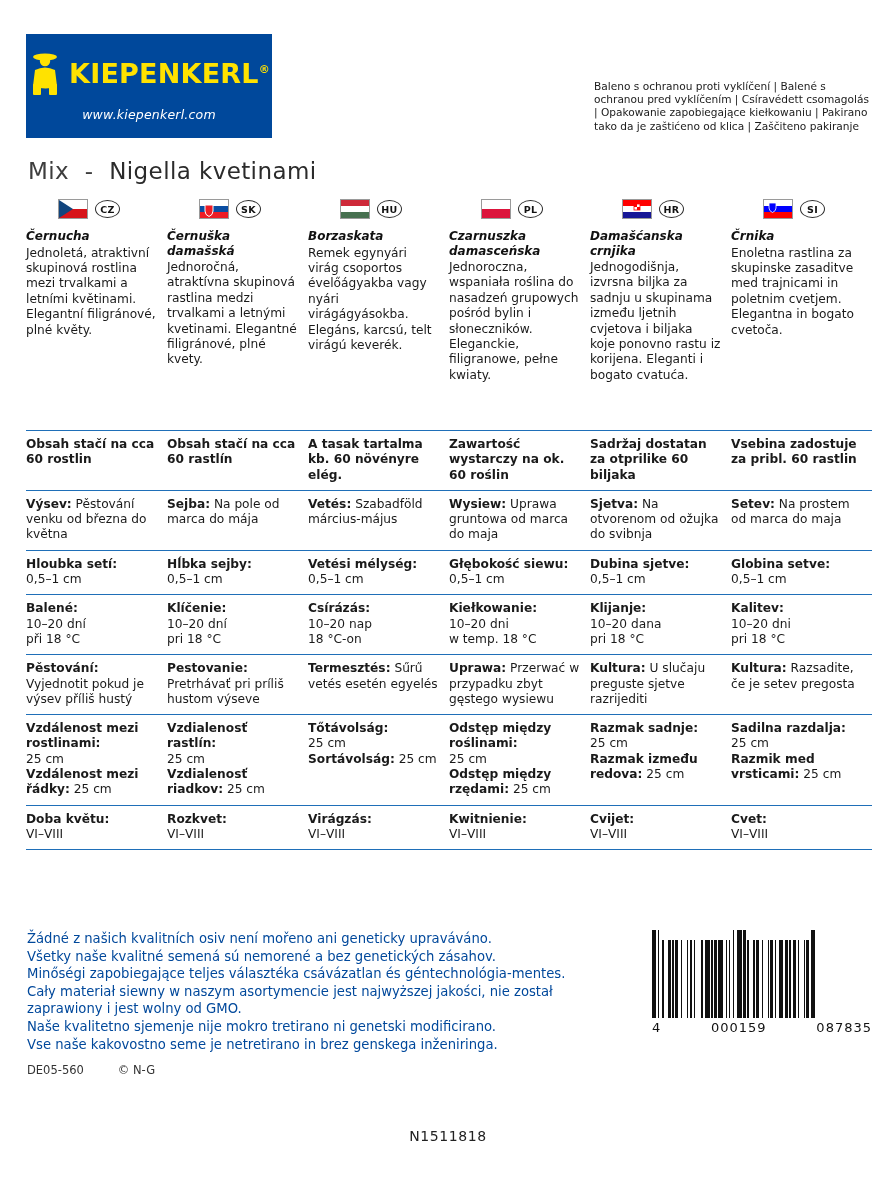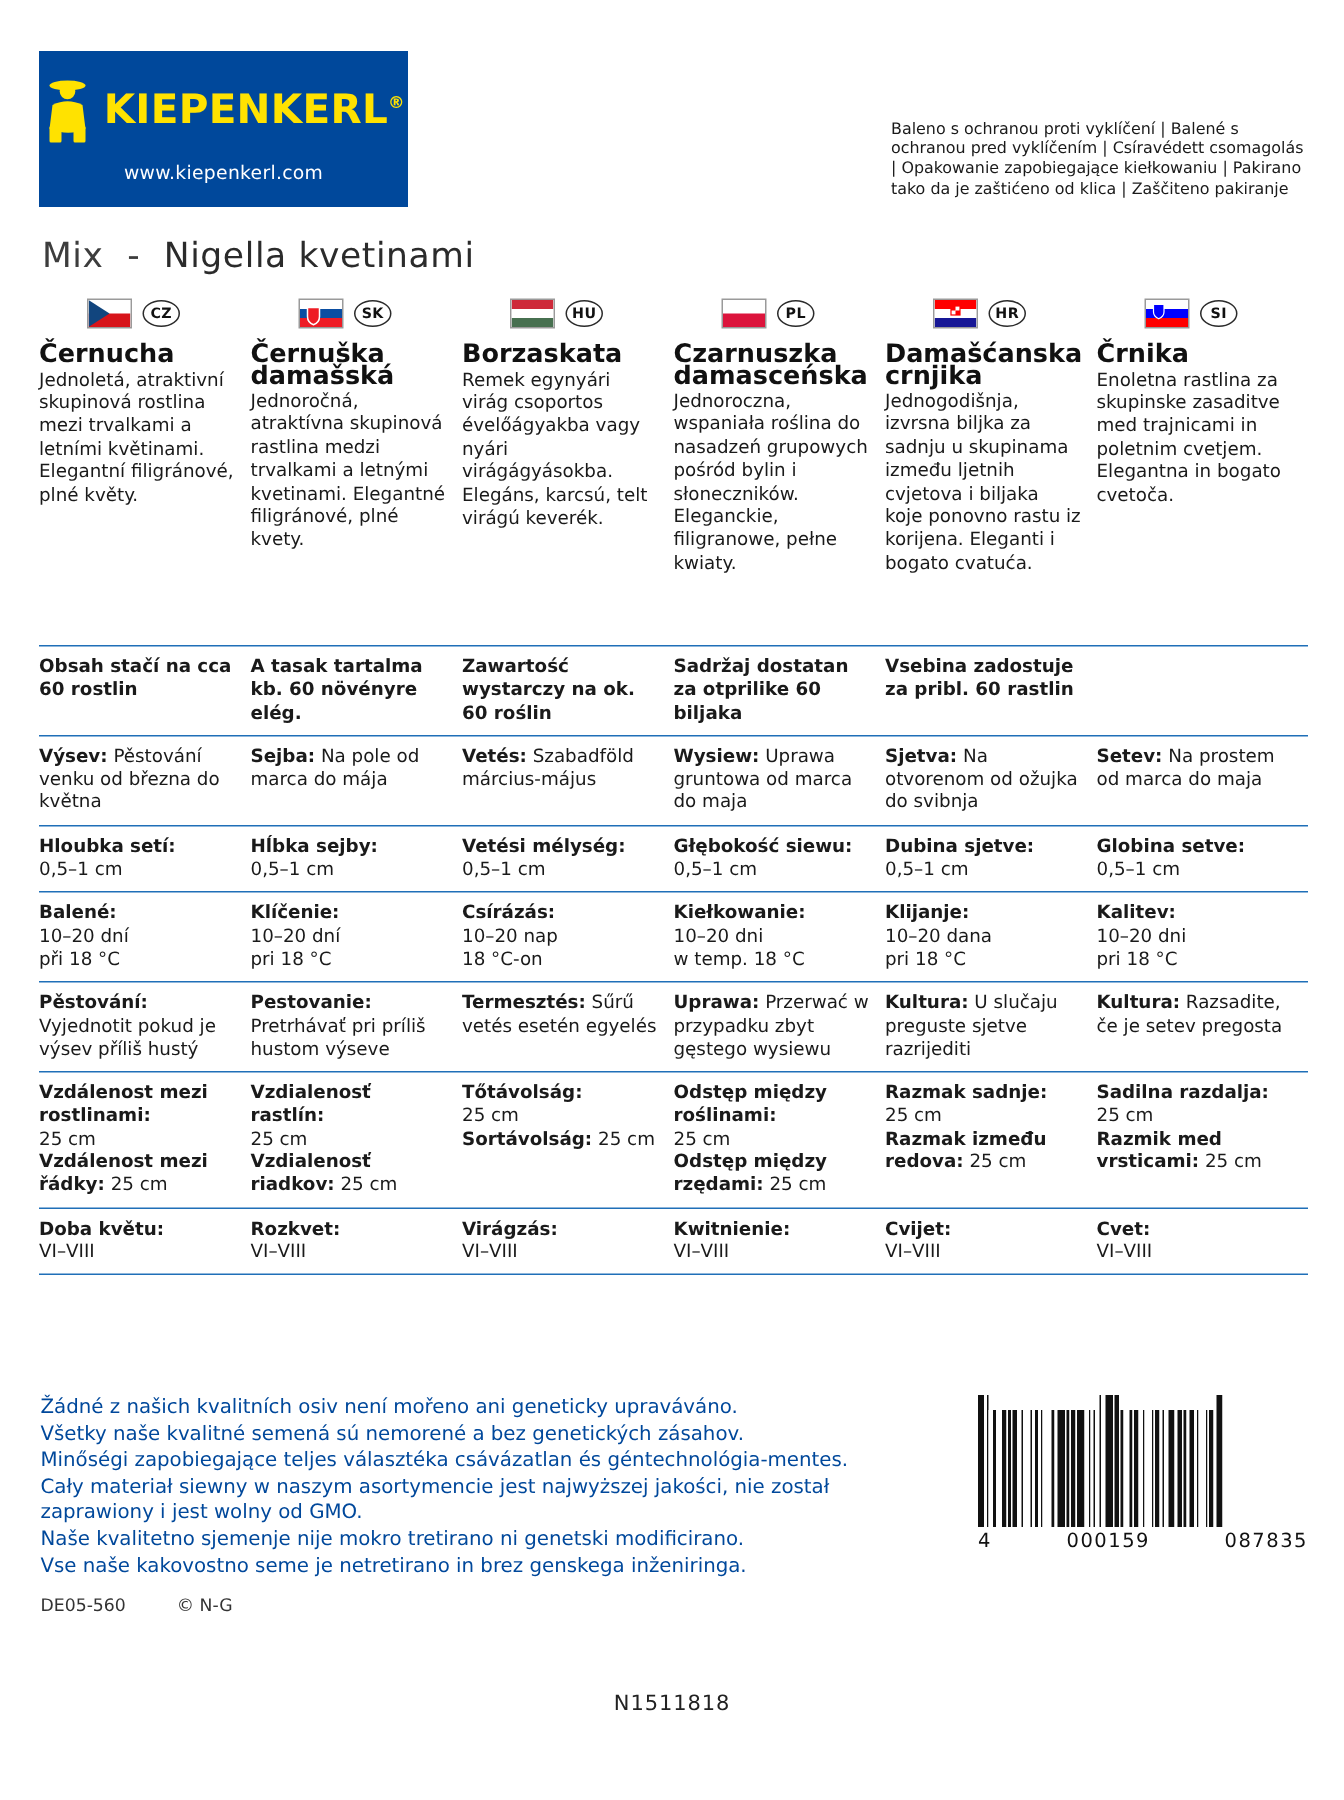--- a/index.html
+++ b/index.html
@@ -62,20 +62,21 @@
   .logo-reg {
     color: #ffe200;
     font-size: 11px;
     vertical-align: super;
   }
   .logo-url {
     color: #ffffff;
     font-size: 12.5px;
     margin-top: 11px;
     letter-spacing: 0.2px;
+    font-style: italic;
   }
   .notice {
     position: absolute;
     right: 0;
     top: 46px;
     width: 276px;
     font-size: 10.6px;
     line-height: 13.2px;
     color: #1a1a1a;
     text-align: left;
@@ -131,25 +132,26 @@
     border-radius: 50%;
     font-size: 9.5px;
     font-weight: bold;
     display: flex;
     align-items: center;
     justify-content: center;
     color: #111;
     letter-spacing: 0.3px;
   }
   .cname {
-    font-size: 17px;
+    font-size: 12px;
     font-weight: bold;
     line-height: 14.5px;
     margin-top: 7px;
     color: #111;
+    font-style: italic;
   }
   .cdesc {
     font-size: 12.2px;
     line-height: 15.4px;
     margin-top: 2px;
     color: #1a1a1a;
   }
 
   
   .rows {
@@ -336,20 +338,21 @@
           <span class="code">SI</span>
         </div>
         <div class="cname">Črnika</div>
         <div class="cdesc">Enoletna rastlina za skupinske zasaditve med trajnicami in poletnim cvetjem. Elegantna in bogato cvetoča.</div>
       </div>
     </div>
 
   <div class="rows" id="rows">
       <div class="rowgrid">
         <div class="cell"><b>Obsah stačí na cca 60 rostlin</b></div>
+        <div class="cell"><b>Obsah stačí na cca 60 rastlín</b></div>
         <div class="cell"><b>A tasak tartalma kb. 60 növényre elég.</b></div>
         <div class="cell"><b>Zawartość wystarczy na ok. 60 roślin</b></div>
         <div class="cell"><b>Sadržaj dostatan za otprilike 60 biljaka</b></div>
         <div class="cell"><b>Vsebina zadostuje za pribl. 60 rastlin</b></div>
       </div>
       <div class="rowgrid">
         <div class="cell"><b>Výsev:</b> <span>Pěstování venku od března do května</span></div>
         <div class="cell"><b>Sejba:</b> <span>Na pole od marca do mája</span></div>
         <div class="cell"><b>Vetés:</b> <span>Szabadföld március-május</span></div>
         <div class="cell"><b>Wysiew:</b> <span>Uprawa gruntowa od marca do maja</span></div>

